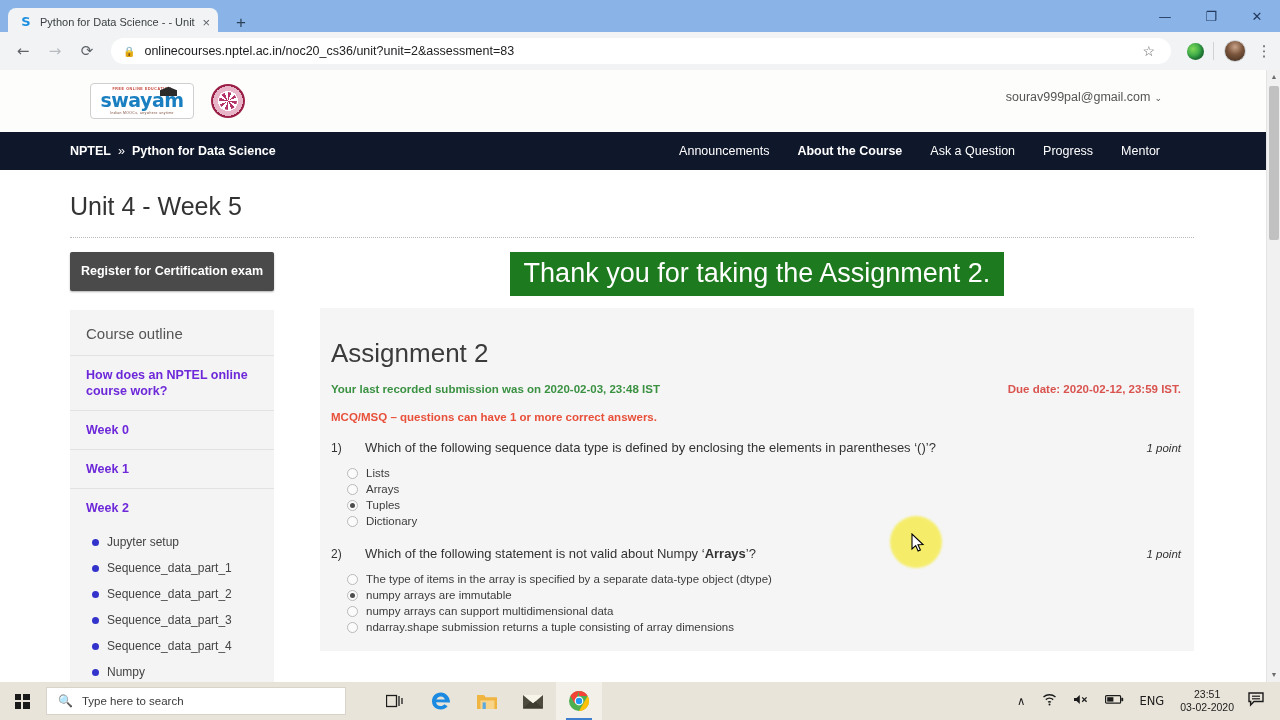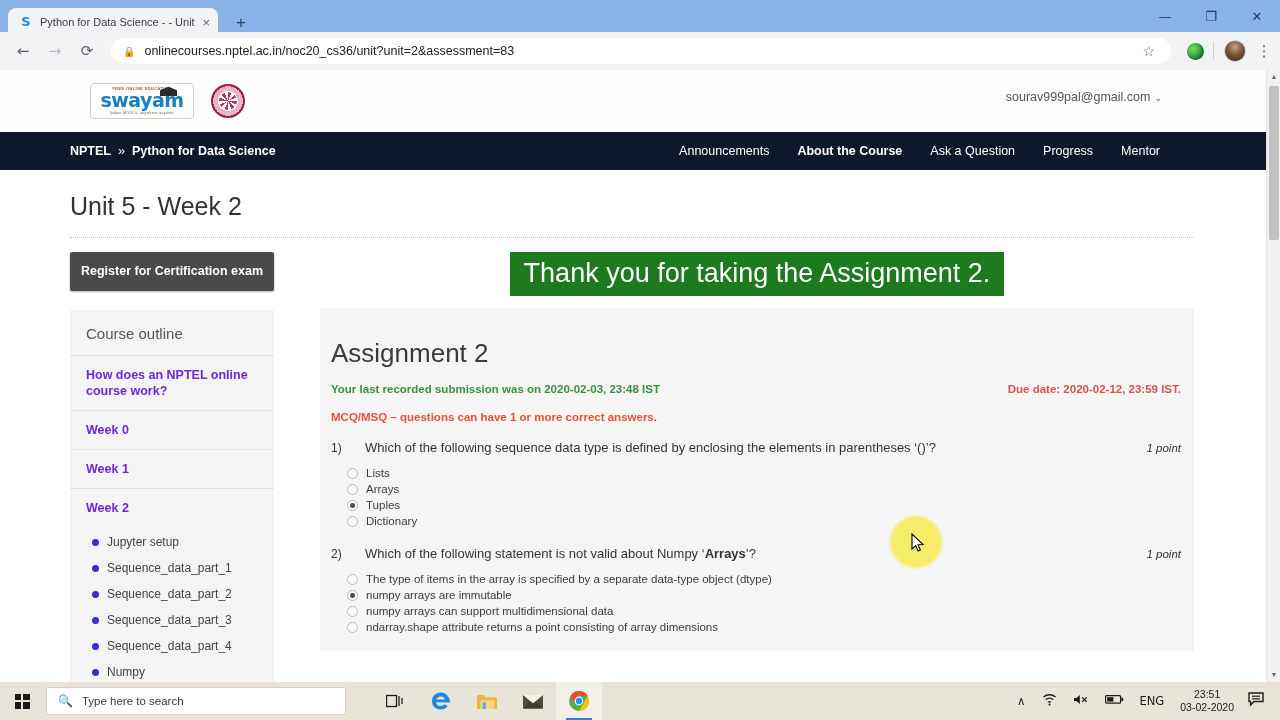--- a/index.html
+++ b/index.html
@@ -308,21 +308,21 @@
         <div id="nav-menu">
           <span class="nav-item">Announcements</span>
           <span class="nav-item active">About the Course</span>
           <span class="nav-item">Ask a Question</span>
           <span class="nav-item">Progress</span>
           <span class="nav-item">Mentor</span>
         </div>
       </div>
 
       <div id="page-body">
-        <h1 id="unit-title">Unit 5 - Week 2</h1>
+        <h1 id="unit-title">Unit 4 - Week 5</h1>
         <div id="divider"></div>
 
         <div id="cols">
 
           <div id="sidebar">
             <div id="register-btn">Register for Certification exam</div>
             <div id="outline-panel">
               <div id="outline-heading">Course outline</div>
               <div class="outline-item">How does an NPTEL online course work?</div>
               <div class="outline-item">Week 0</div>
@@ -411,21 +411,21 @@
                   <div class="option">
                     <span class="radio checked"></span>
                     <span class="option-label">numpy arrays are immutable</span>
                   </div>
                   <div class="option">
                     <span class="radio"></span>
                     <span class="option-label">numpy arrays can support multidimensional data</span>
                   </div>
                   <div class="option">
                     <span class="radio"></span>
-                    <span class="option-label">ndarray.shape attribute returns a point consisting of array dimensions</span>
+                    <span class="option-label">ndarray.shape submission returns a tuple consisting of array dimensions</span>
                   </div>
                 </div>
               </div>
             </div>
           </div>
 
         </div>
       </div>
     </div>
 

